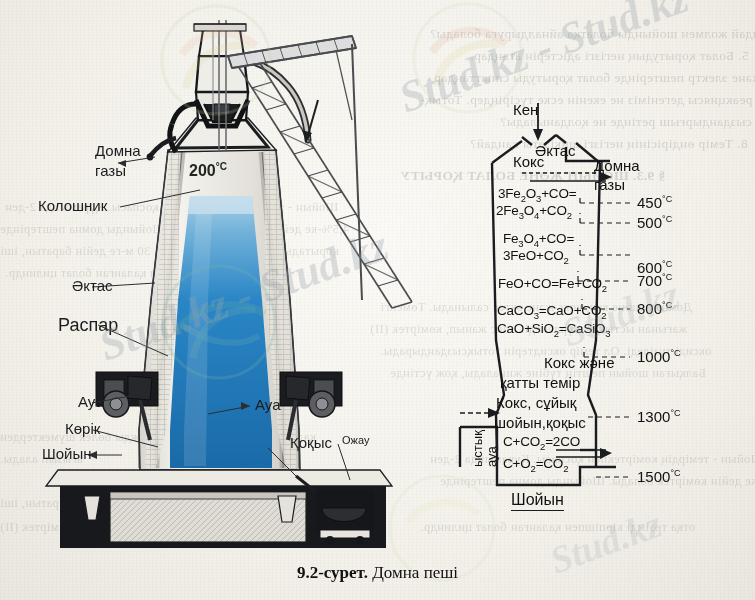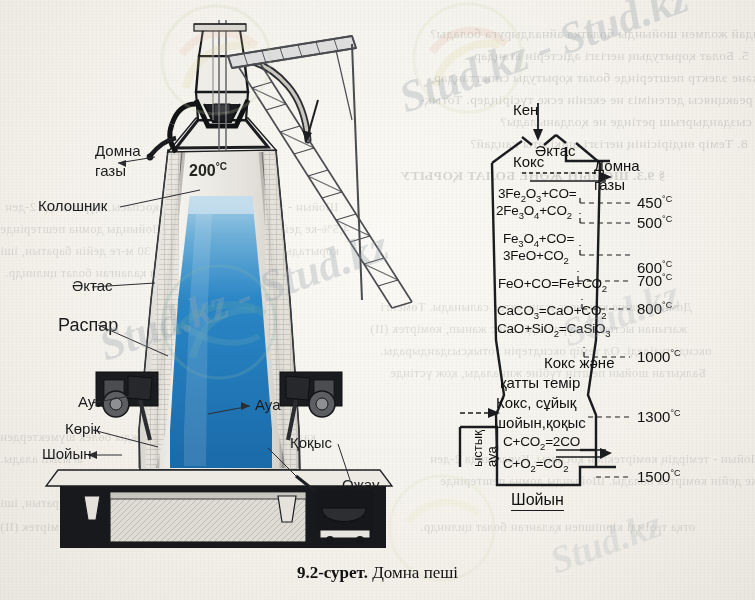--- a/index.html
+++ b/index.html
@@ -292,21 +292,21 @@
   <div class="lbl" style="left:95px;top:142px;font-size:15px;">Домна</div>
   <div class="lbl" style="left:95px;top:162px;font-size:15px;">газы</div>
   <div class="lbl" style="left:38px;top:197px;font-size:15px;">Колошник</div>
   <div class="lbl" style="left:72px;top:277px;font-size:15px;">Әктас</div>
   <div class="lbl" style="left:58px;top:315px;font-size:18px;">Распар</div>
   <div class="lbl" style="left:78px;top:393px;font-size:15px;">Ауа</div>
   <div class="lbl" style="left:65px;top:420px;font-size:15px;">Көрік</div>
   <div class="lbl" style="left:42px;top:445px;font-size:15px;">Шойын</div>
   <div class="lbl" style="left:255px;top:396px;font-size:15px;">Ауа</div>
   <div class="lbl" style="left:290px;top:434px;font-size:15px;">Қоқыс</div>
-  <div class="lbl" style="left:342px;top:434px;font-size:15px;margin-top:42px;">Ожау</div>
+  <div class="lbl" style="left:342px;top:434px;font-size:11px;">Ожау</div>
   <div class="lbl" style="left:189px;top:161px;font-size:16px;font-weight:600;color:#23251f;"><span>200</span><sup style="font-size:10px;">°C</sup></div>
 </div>
 
 <svg width="300" height="470" viewBox="0 0 300 470" style="left:460px;top:95px;">
 
   <g fill="none" stroke="#1a1c1f" stroke-width="2.4" stroke-linejoin="round">
     <path d="M32 68 L36 245 L44 300 L36 320 L37 355"></path>
     <path d="M140 68 L136 245 L128 300 L136 320 L136 355"></path>
     <path d="M32 68 L62 46"></path>
     <path d="M140 68 L116 48"></path>

